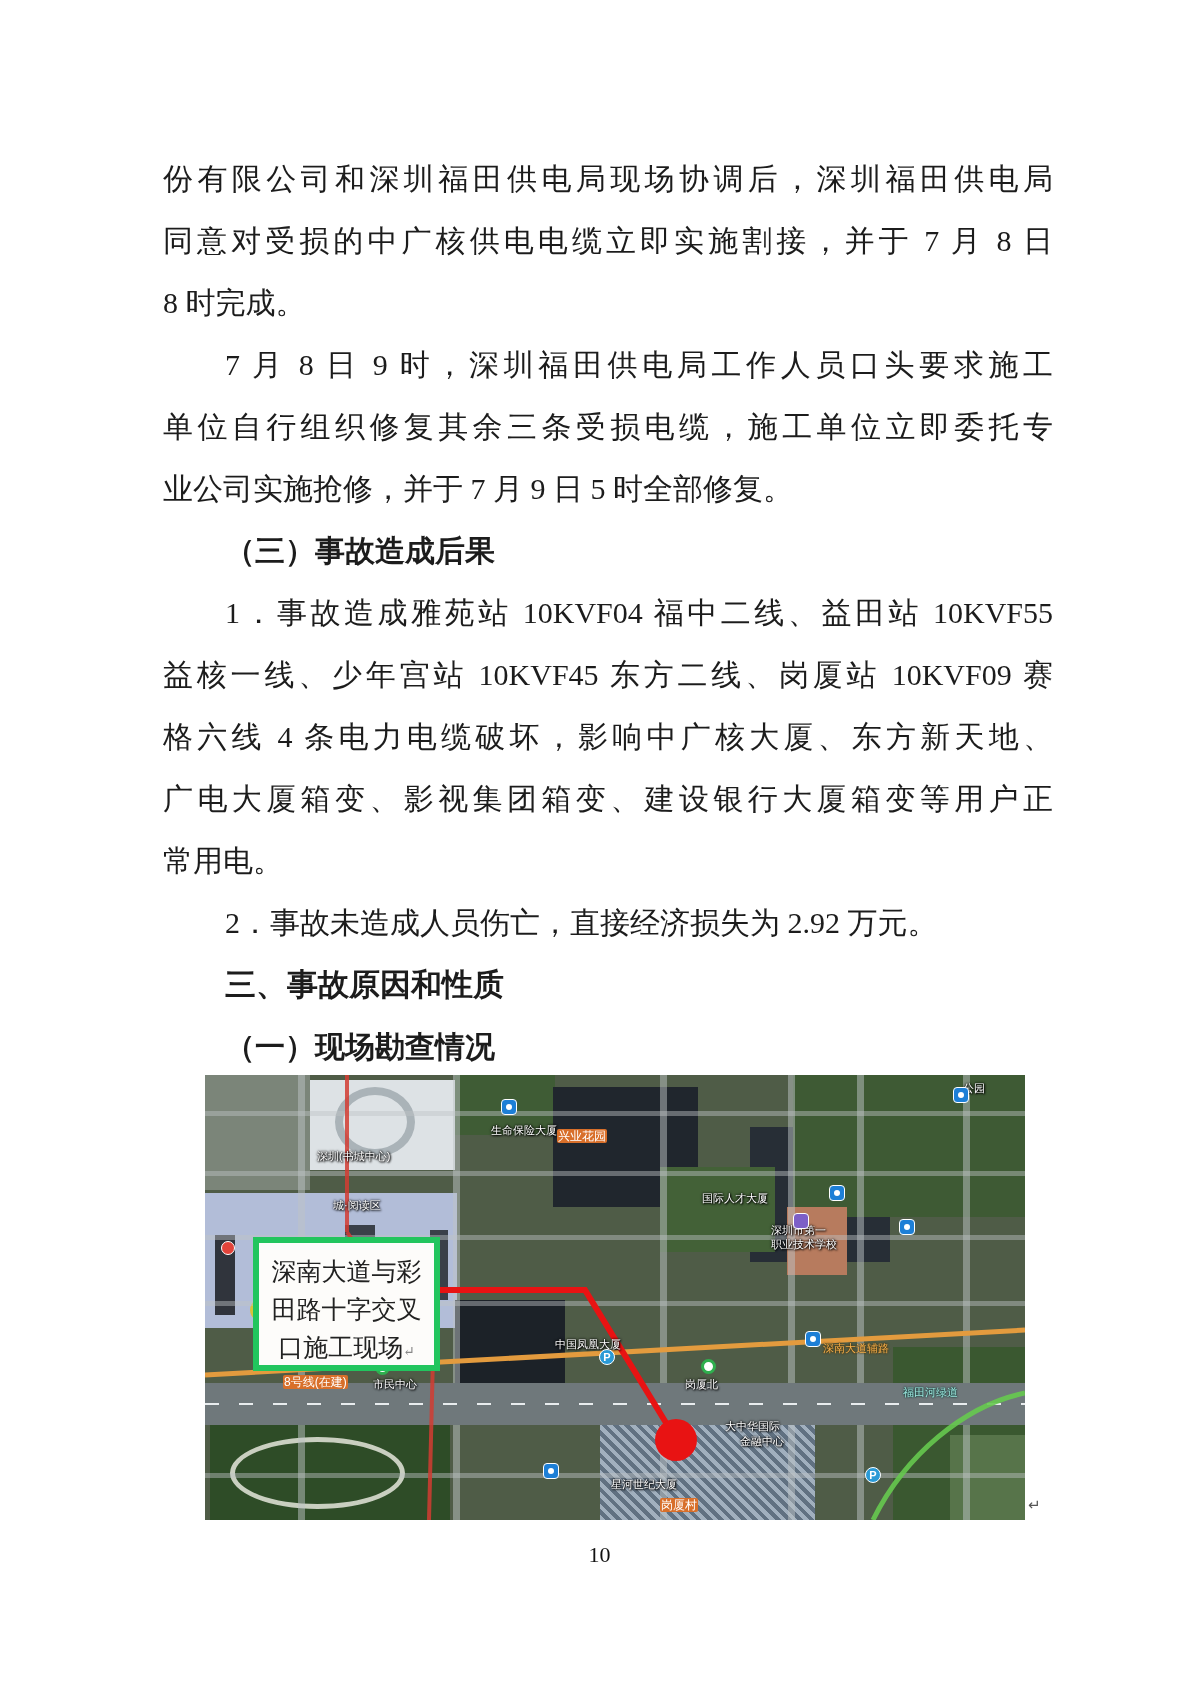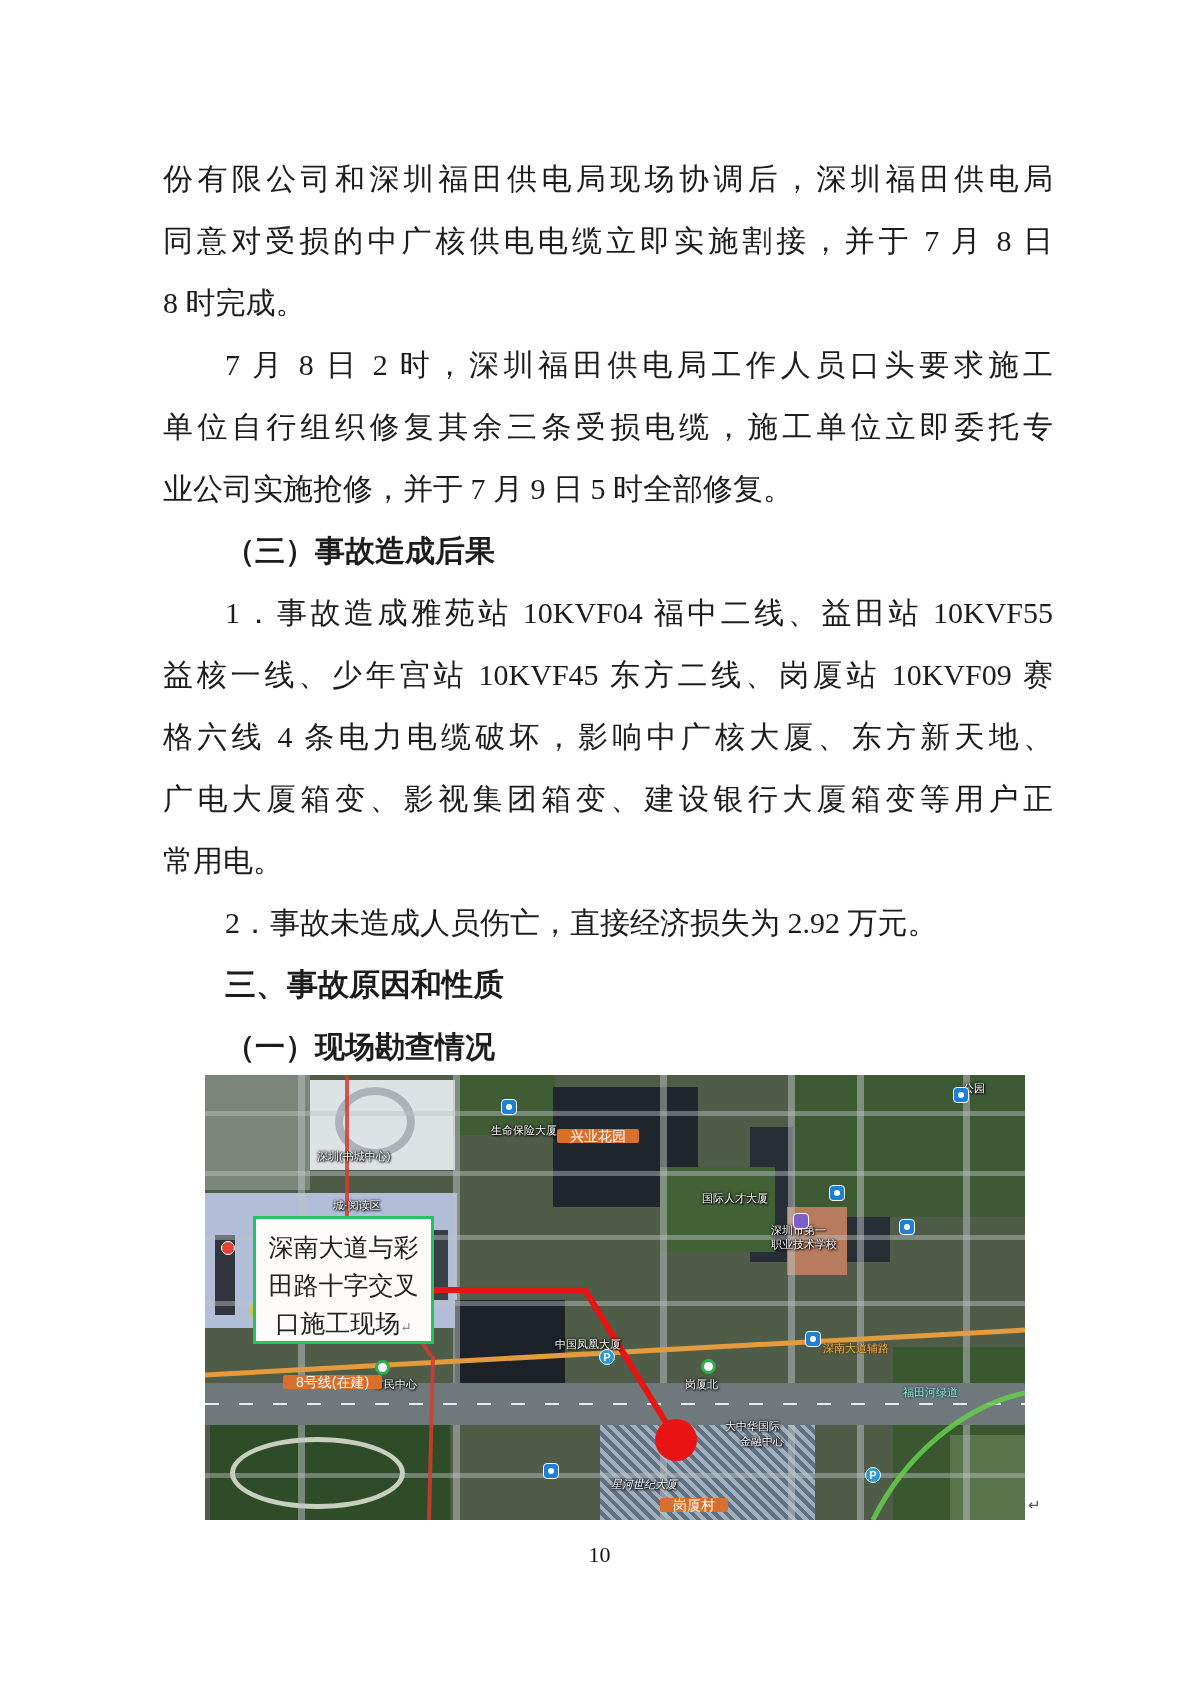--- a/index.html
+++ b/index.html
@@ -16,50 +16,50 @@
        font-family:"Liberation Sans","DejaVu Sans",sans-serif;}
   .map .patch{position:absolute;z-index:1;}
   .map .road-v{position:absolute;top:0;bottom:0;width:7px;background:rgba(190,196,198,.5);z-index:2;}
   .map .road-h{position:absolute;left:0;right:0;height:5px;background:rgba(190,196,198,.45);z-index:2;}
   .map .highway{position:absolute;left:0;right:0;top:308px;height:42px;background:#6f787b;z-index:2;}
   .map .highway i{position:absolute;left:0;right:0;top:20px;height:2px;display:block;
        background:repeating-linear-gradient(90deg,#e8ecee 0 14px,transparent 14px 34px);}
   .map svg{position:absolute;left:0;top:0;z-index:3;}
   .mlabel{position:absolute;z-index:4;font-size:11px;color:#fff;white-space:nowrap;
           text-shadow:0 0 2px #000,0 0 3px #000,1px 1px 2px #000;}
-  .mlabel.orange-badge{background:#d86f2a;color:#fff;padding:0 13px;border-radius:2px;font-size:14px;
+  .mlabel.orange-badge{background:#d86f2a;color:#fff;padding:0 1px;border-radius:2px;font-size:12px;
           text-shadow:none;line-height:14px;}
   .mlabel.orange-text{color:#f5b04e;text-shadow:0 0 2px #4d3000,0 0 2px #4d3000;}
   .mlabel.teal{color:#9fe8df;text-shadow:0 0 2px #00332e,0 0 2px #00332e;}
   .micon{position:absolute;z-index:4;width:16px;height:16px;box-sizing:border-box;}
   .micon.metro{background:#1d7fd6;border:1px solid #fff;border-radius:4px;}
   .micon.metro i{position:absolute;left:4px;top:4px;width:6px;height:6px;background:#fff;border-radius:50%;}
   .micon.p{background:#2a9ad6;border:1px solid #fff;border-radius:50%;color:#fff;
            font:bold 11px/14px "Liberation Sans",sans-serif;text-align:center;}
   .micon.green{background:#fff;border:3px solid #2faf4e;border-radius:50%;width:15px;height:15px;}
   .micon.purple{background:#7d5fc7;border:1px solid #fff;border-radius:4px;}
   .micon.red{background:#e2433a;border:1px solid #fff;border-radius:50%;width:14px;height:14px;}
-  .callout{position:absolute;left:48px;top:141px;width:175px;height:112px;z-index:5;
-           background:#fdfcfa;border:3px solid #22c55e;text-align:center;color:#222;
+  .callout{position:absolute;left:48px;top:162px;width:175px;height:112px;z-index:5;
+           background:#fdfcfa;border:6px solid #22c55e;text-align:center;color:#222;
            font-family:"Liberation Serif","DejaVu Serif",serif;font-size:25px;line-height:38px;padding-top:10px;}
   .callout .ret{font-size:14px;color:#888;}
   .map-return{position:absolute;left:1028px;top:1496px;font-size:15px;color:#555;
            font-family:"DejaVu Sans",sans-serif;}
   .pageno{position:absolute;left:0;right:0;top:1542px;text-align:center;font-size:22px;color:#111;}
 </style>
 </head>
 <body>
 
 <div class="page">
 
   <div class="doc">
     <div class="line fill">份有限公司和深圳福田供电局现场协调后，深圳福田供电局</div>
     <div class="line fill">同意对受损的中广核供电电缆立即实施割接，并于 7 月 8 日</div>
     <div class="line">8 时完成。</div>
-    <div class="line fill indent">7 月 8 日 2 时，深圳福田供电局工作人员口头要求施工</div>
+    <div class="line fill indent">7 月 8 日 9 时，深圳福田供电局工作人员口头要求施工</div>
     <div class="line fill">单位自行组织修复其余三条受损电缆，施工单位立即委托专</div>
     <div class="line">业公司实施抢修，并于 7 月 9 日 5 时全部修复。</div>
     <div class="line h-serif indent">（三）事故造成后果</div>
     <div class="line fill indent">1．事故造成雅苑站 10KVF04 福中二线、益田站 10KVF55</div>
     <div class="line fill">益核一线、少年宫站 10KVF45 东方二线、岗厦站 10KVF09 赛</div>
     <div class="line fill">格六线 4 条电力电缆破坏，影响中广核大厦、东方新天地、</div>
     <div class="line fill">广电大厦箱变、影视集团箱变、建设银行大厦箱变等用户正</div>
     <div class="line">常用电。</div>
     <div class="line indent">2．事故未造成人员伤亡，直接经济损失为 2.92 万元。</div>
     <div class="line h-sans indent">三、事故原因和性质</div>
@@ -122,21 +122,21 @@
         <div class="mlabel " style="left: 566px; top: 148px;">深圳市第一</div>
         <div class="mlabel " style="left: 566px; top: 162px;">职业技术学校</div>
         <div class="mlabel " style="left: 350px; top: 262px;">中国凤凰大厦</div>
         <div class="mlabel " style="left: 152px; top: 302px; margin-left: 16px;">市民中心</div>
         <div class="mlabel " style="left: 480px; top: 302px; text-align: center;">岗厦北</div>
         <div class="mlabel orange-text" style="left: 618px; top: 266px;">深南大道辅路</div>
         <div class="mlabel orange-badge" style="left: 78px; top: 300px;">8号线(在建)</div>
         <div class="mlabel teal" style="left: 698px; top: 310px;">福田河绿道</div>
         <div class="mlabel " style="left: 520px; top: 344px;">大中华国际</div>
         <div class="mlabel " style="left: 535px; top: 359px;">金融中心</div>
-        <div class="mlabel " style="left: 406px; top: 402px; font-style: italic;">星河世纪大厦</div>
+        <div class="mlabel " style="left: 406px; top: 402px;">星河世纪大厦</div>
         <div class="mlabel orange-badge" style="left: 455px; top: 423px;">岗厦村</div>
       </div>
     <div>
         <span class="micon metro" style="left: 296px; top: 24px;">
           <i></i>
         </span>
         <span class="micon metro" style="left: 748px; top: 12px;">
           <i></i>
         </span>
         <span class="micon metro" style="left: 624px; top: 110px;">

